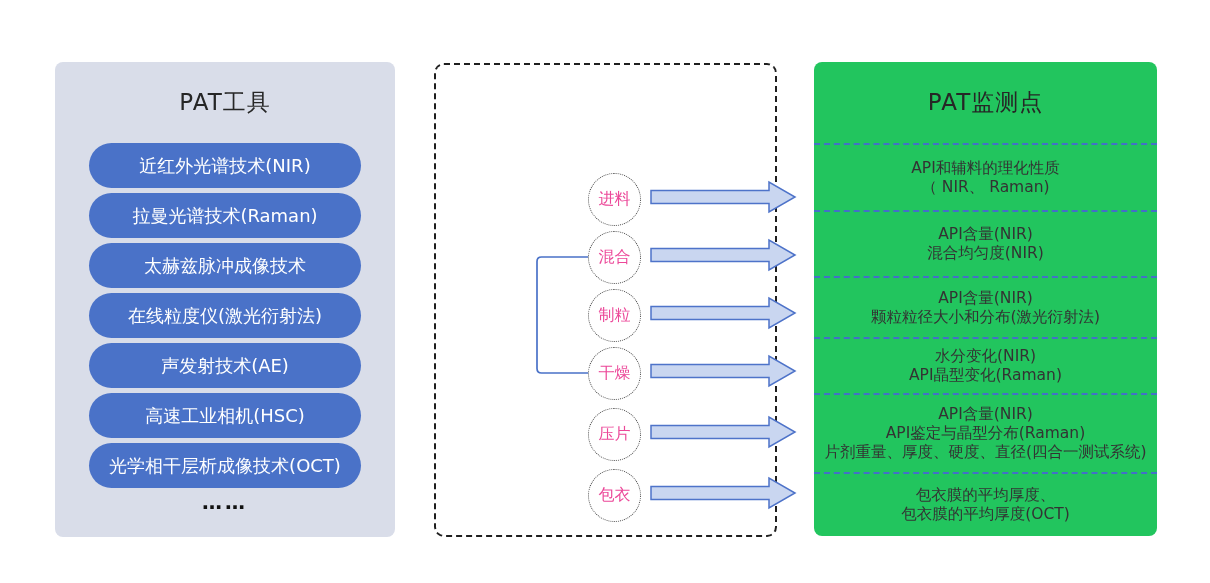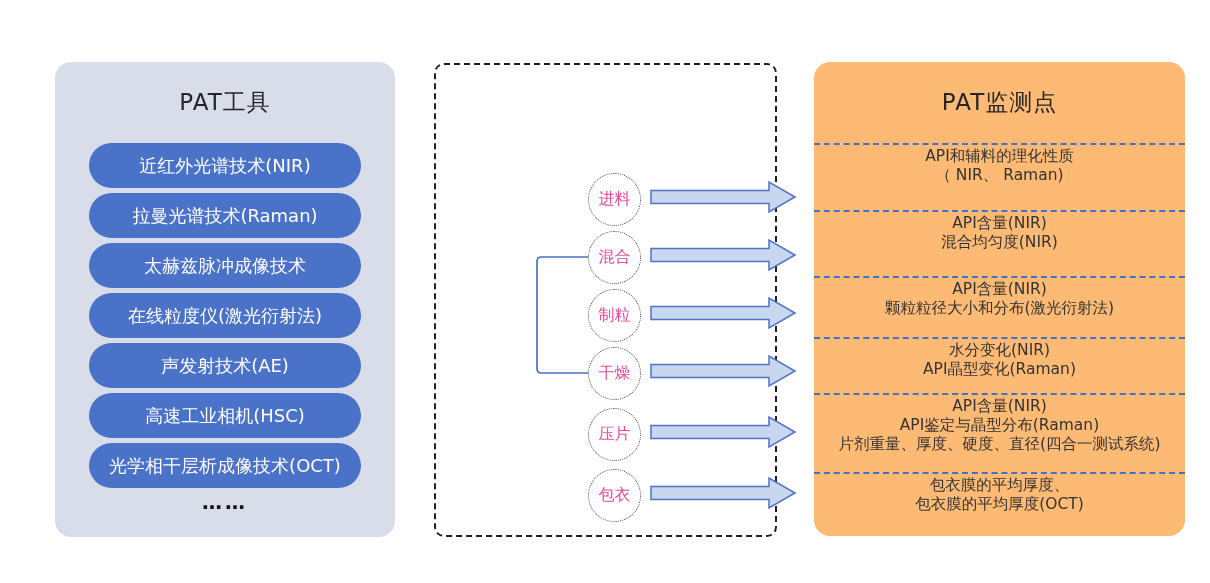--- a/index.html
+++ b/index.html
@@ -12,21 +12,21 @@
     position: relative;
     width: 1210px;
     height: 583px;
     background: #ffffff;
     overflow: hidden;
   }
 
   
   .panel {
     position: absolute;
-    border-radius: 16px;
+    border-radius: 8px;
     background: #d9dde9;
   }
   .panel-title {
     height: 81px;
     display: flex;
     align-items: center;
     justify-content: center;
     font-size: 23px;
     color: #262626;
     letter-spacing: 1px;
@@ -102,26 +102,27 @@
 
   
   .flow-arrow {
     position: absolute;
     left: 650px;
     width: 147px; height: 34px;
     z-index: 3;
   }
 
   
-  .right-panel { left: 814px; top: 62px; width: 371px; height: 474px; background: #fdba74; }
+  .right-panel { left: 814px; top: 62px; width: 343px; height: 474px; background: #22c55e; }
   .monitor-row {
     border-top: 2px dashed #4470c8;
     display: flex;
     flex-direction: column;
     align-items: center;
+    justify-content: center;
     text-align: center;
     font-size: 15.5px;
     line-height: 19px;
     color: #333333;
     padding: 2px 4px;
   }
   .row-h67 { height: 67px; }
   .row-h66 { height: 66px; }
   .row-h61 { height: 61px; }
   .row-h56 { height: 56px; }

